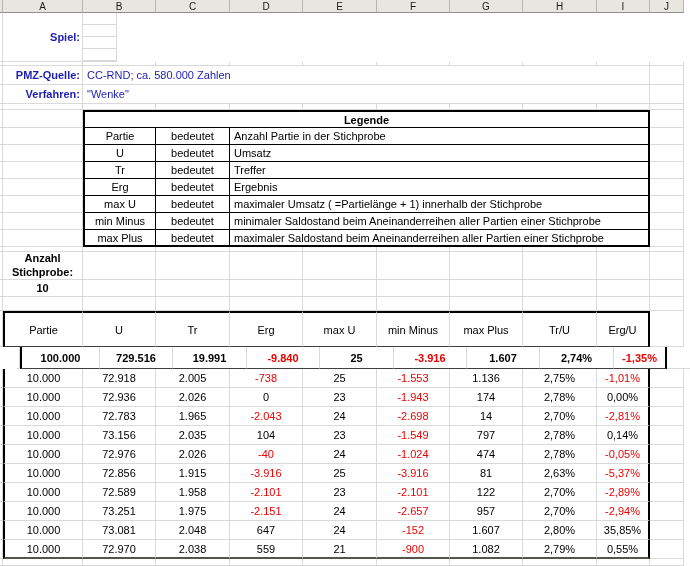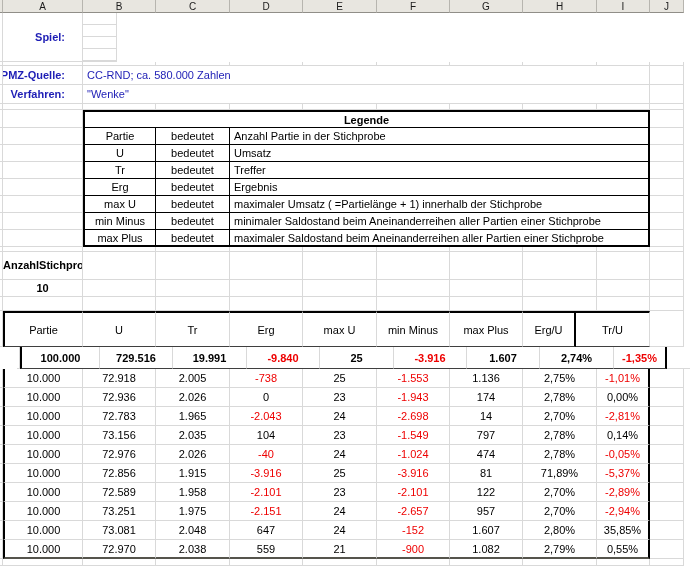--- a/index.html
+++ b/index.html
@@ -27,42 +27,42 @@
   .w-E{width:74px}.w-F{width:73px}.w-G{width:73px}.w-H{width:74px}.w-I{width:53px}
   .w-J{width:34px}.w-P{width:6px;border:none}
   .m-BI{width:567px}.m-DI{width:420px}
   
   .ch{
     background:#e8e6e0;border-right:1px solid #b7b5af;border-bottom:1px solid #908e88;
     font-size:10px;color:#1a1a1a;
   }
   .ch.w-P{background:#fff;border:none;}
   
-  .labelcell{color:var(--blue);font-weight:bold;justify-content:flex-end;padding-right:17px;}
+  .labelcell{color:var(--blue);font-weight:bold;justify-content:flex-end;padding-right:2px;}
   .bluetext{color:var(--blue);font-weight:normal;}
   .leftal{justify-content:flex-start;padding-left:4px;}
   .spieltext{
     flex-direction:column;justify-content:center;line-height:13px;
     color:var(--blue);font-weight:bold;letter-spacing:-0.15px;
   }
   .jspiel{
     background:repeating-linear-gradient(to bottom,transparent 0 11px,var(--grid) 11px 12px);
   }
   
   .lg{border-right:1px solid var(--heavy);border-bottom:1px solid var(--heavy);}
   .lg-l{border-left:2px solid var(--heavy);}
   .lg-r{border-right:2px solid var(--heavy);}
   .lg-title{
     border:2px solid var(--heavy);border-bottom:1px solid var(--heavy);
     font-weight:bold;width:567px;
   }
   .lg-bottom{border-bottom:2px solid var(--heavy) !important;}
   .lg-desc{justify-content:flex-start;padding-left:4px;}
   
-  .anzahl{flex-direction:row;font-weight:bold;line-height:13px;justify-content:flex-start;white-space:normal;text-align:center;}
+  .anzahl{flex-direction:column;font-weight:bold;line-height:13px;justify-content:space-between;white-space:normal;text-align:center;}
   .boldc{font-weight:bold;}
   
   .box-l{border-left:2px solid var(--heavy);}
   .box-r{border-right:2px solid var(--heavy) !important;}
   .th{border-top:2px solid var(--heavy);border-bottom:1px solid #3f3f3f;}
   .tot{font-weight:bold;border-bottom:1px solid #3f3f3f;}
   .box-b{border-bottom:2px solid #55544c !important;}
   .neg{color:var(--red);}
 </style>
 </head>
@@ -277,22 +277,22 @@
   <div id="dataTable">
       <div class="row" style="height: 36px;">
         <div class="cell w-S"></div>
         <div class="cell w-A th box-l">Partie</div>
         <div class="cell w-B th">U</div>
         <div class="cell w-C th">Tr</div>
         <div class="cell w-D th">Erg</div>
         <div class="cell w-E th">max U</div>
         <div class="cell w-F th">min Minus</div>
         <div class="cell w-G th">max Plus</div>
+        <div class="cell w-H th">Tr/U</div>
         <div class="cell w-I th box-r">Erg/U</div>
-        <div class="cell w-H th">Tr/U</div>
         <div class="cell w-J"></div>
         <div class="cell w-P"></div>
       </div>
       <div class="row" style="height: 22px; padding-left: 17px;">
         <div class="cell w-S"></div>
         <div class="cell w-A tot box-l">100.000</div>
         <div class="cell w-B tot">729.516</div>
         <div class="cell w-C tot">19.991</div>
         <div class="cell w-D tot neg">-9.840</div>
         <div class="cell w-E tot">25</div>
@@ -375,21 +375,21 @@
       </div>
       <div class="row" style="height: 19px;">
         <div class="cell w-S"></div>
         <div class="cell w-A box-l">10.000</div>
         <div class="cell w-B">72.856</div>
         <div class="cell w-C">1.915</div>
         <div class="cell w-D neg">-3.916</div>
         <div class="cell w-E">25</div>
         <div class="cell w-F neg">-3.916</div>
         <div class="cell w-G">81</div>
-        <div class="cell w-H">71,89%</div>
+        <div class="cell w-H">2,63%</div>
         <div class="cell w-I box-r neg">-5,37%</div>
         <div class="cell w-J"></div>
         <div class="cell w-P"></div>
       </div>
       <div class="row" style="height: 19px;">
         <div class="cell w-S"></div>
         <div class="cell w-A box-l">10.000</div>
         <div class="cell w-B">72.589</div>
         <div class="cell w-C">1.958</div>
         <div class="cell w-D neg">-2.101</div>

